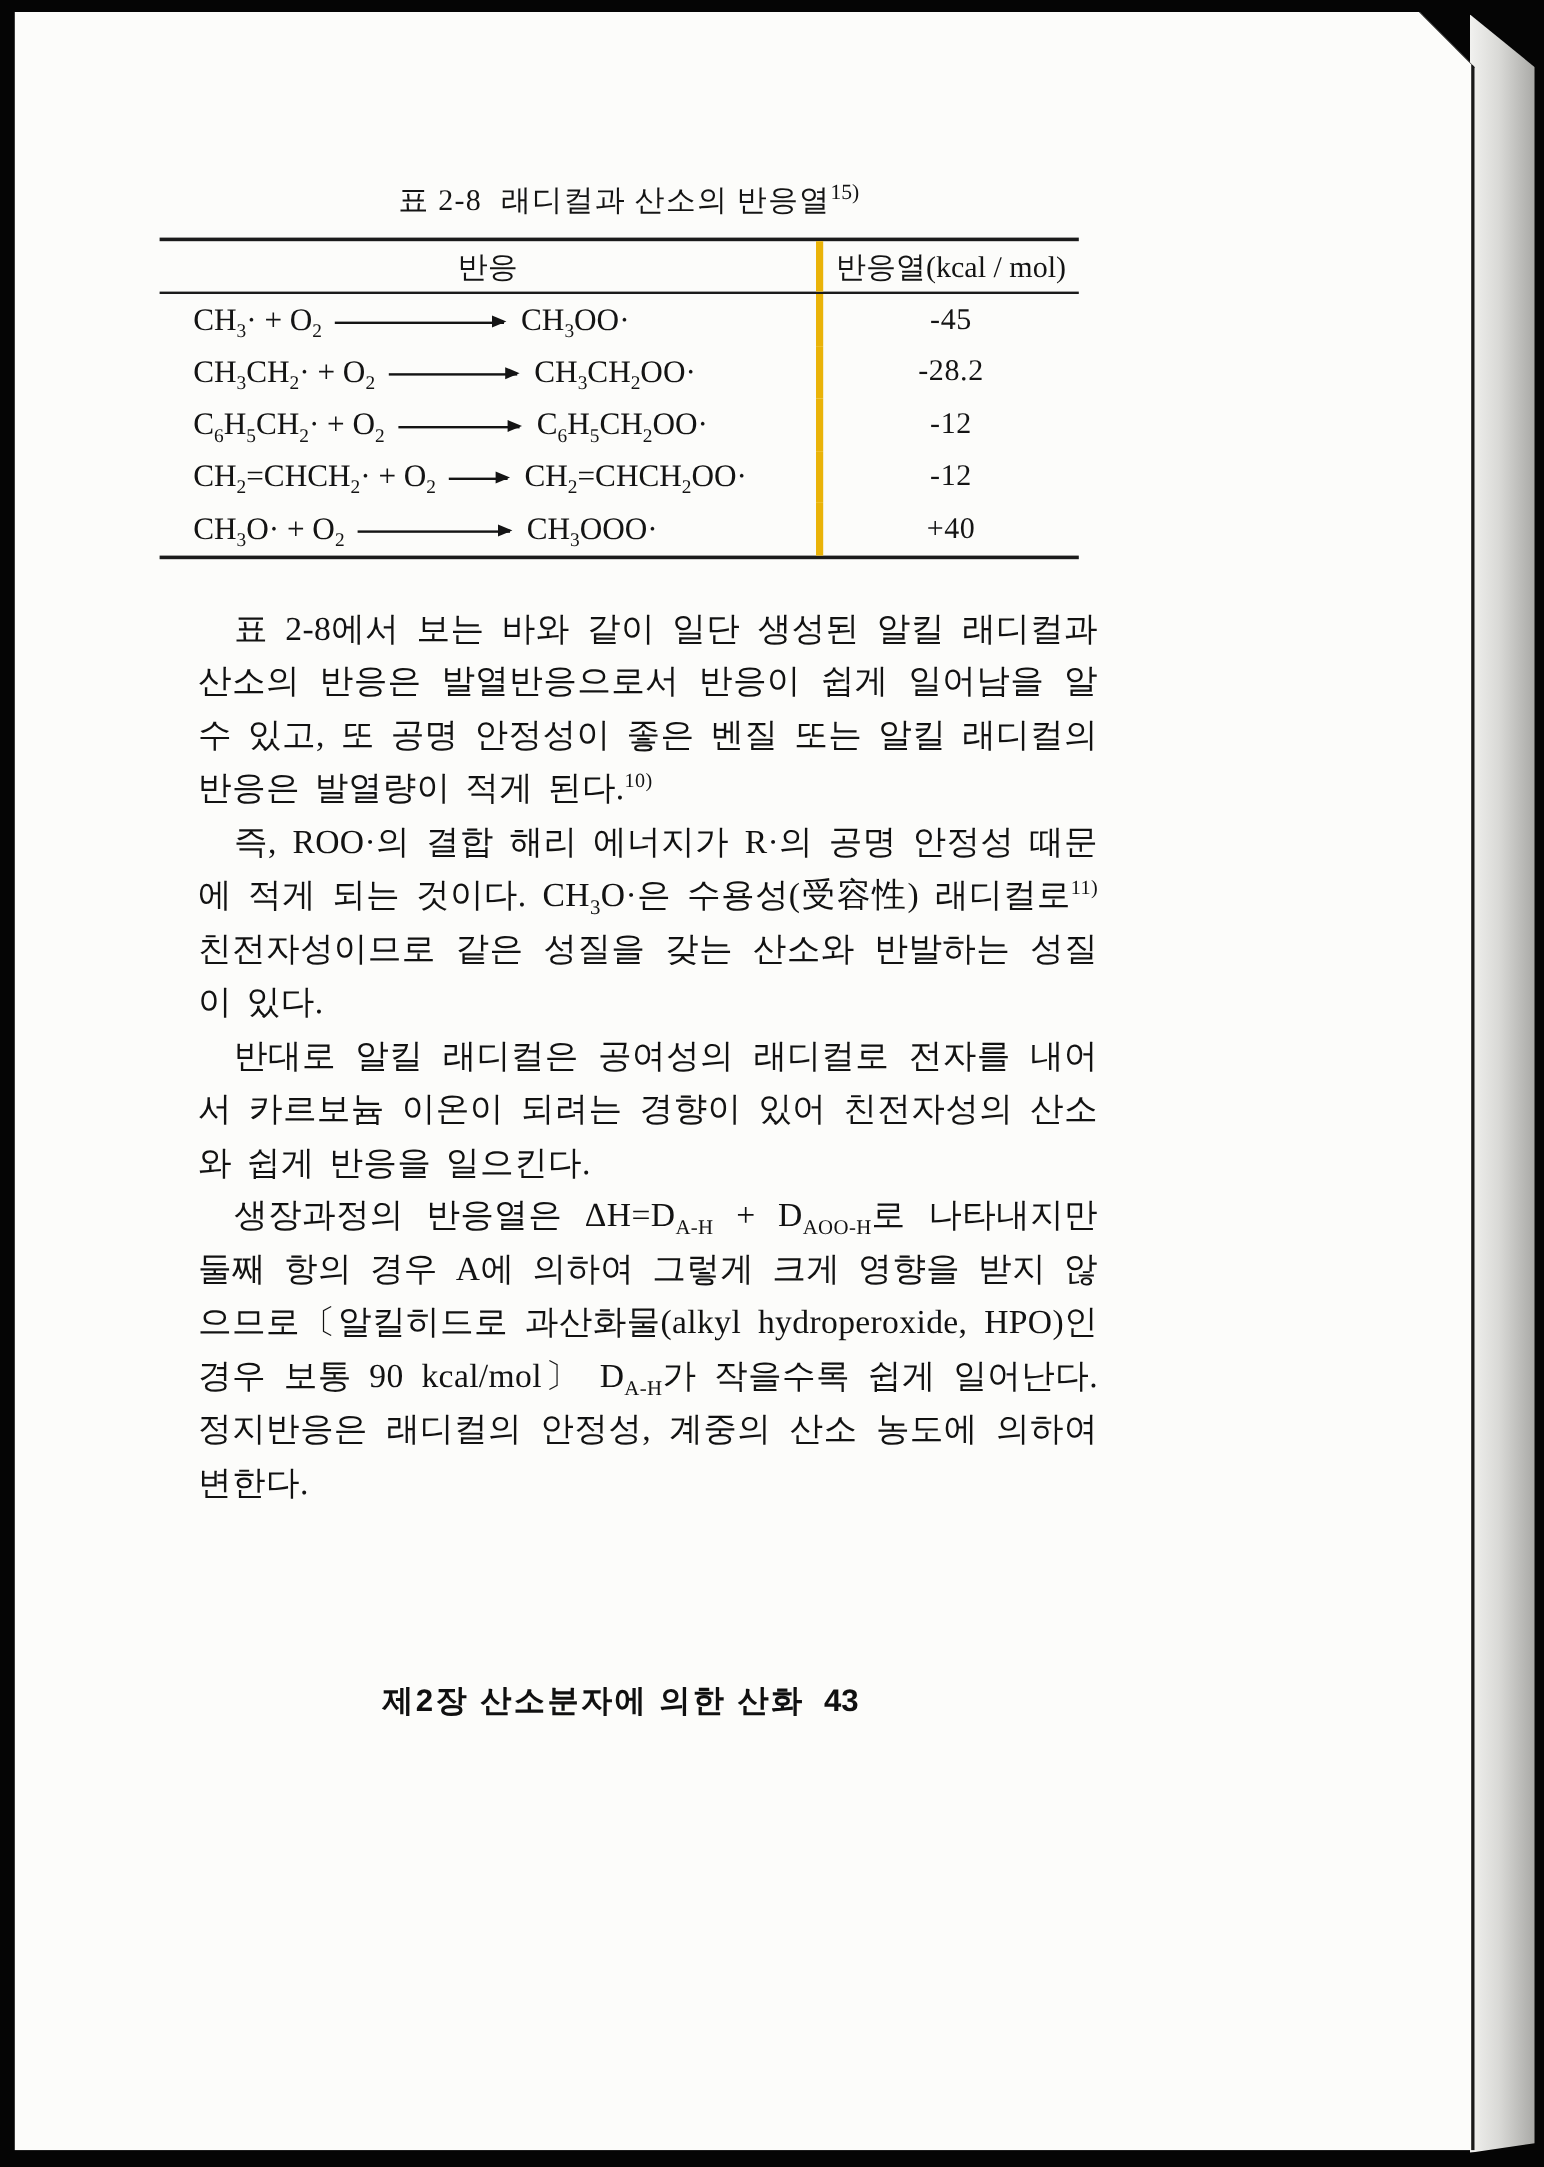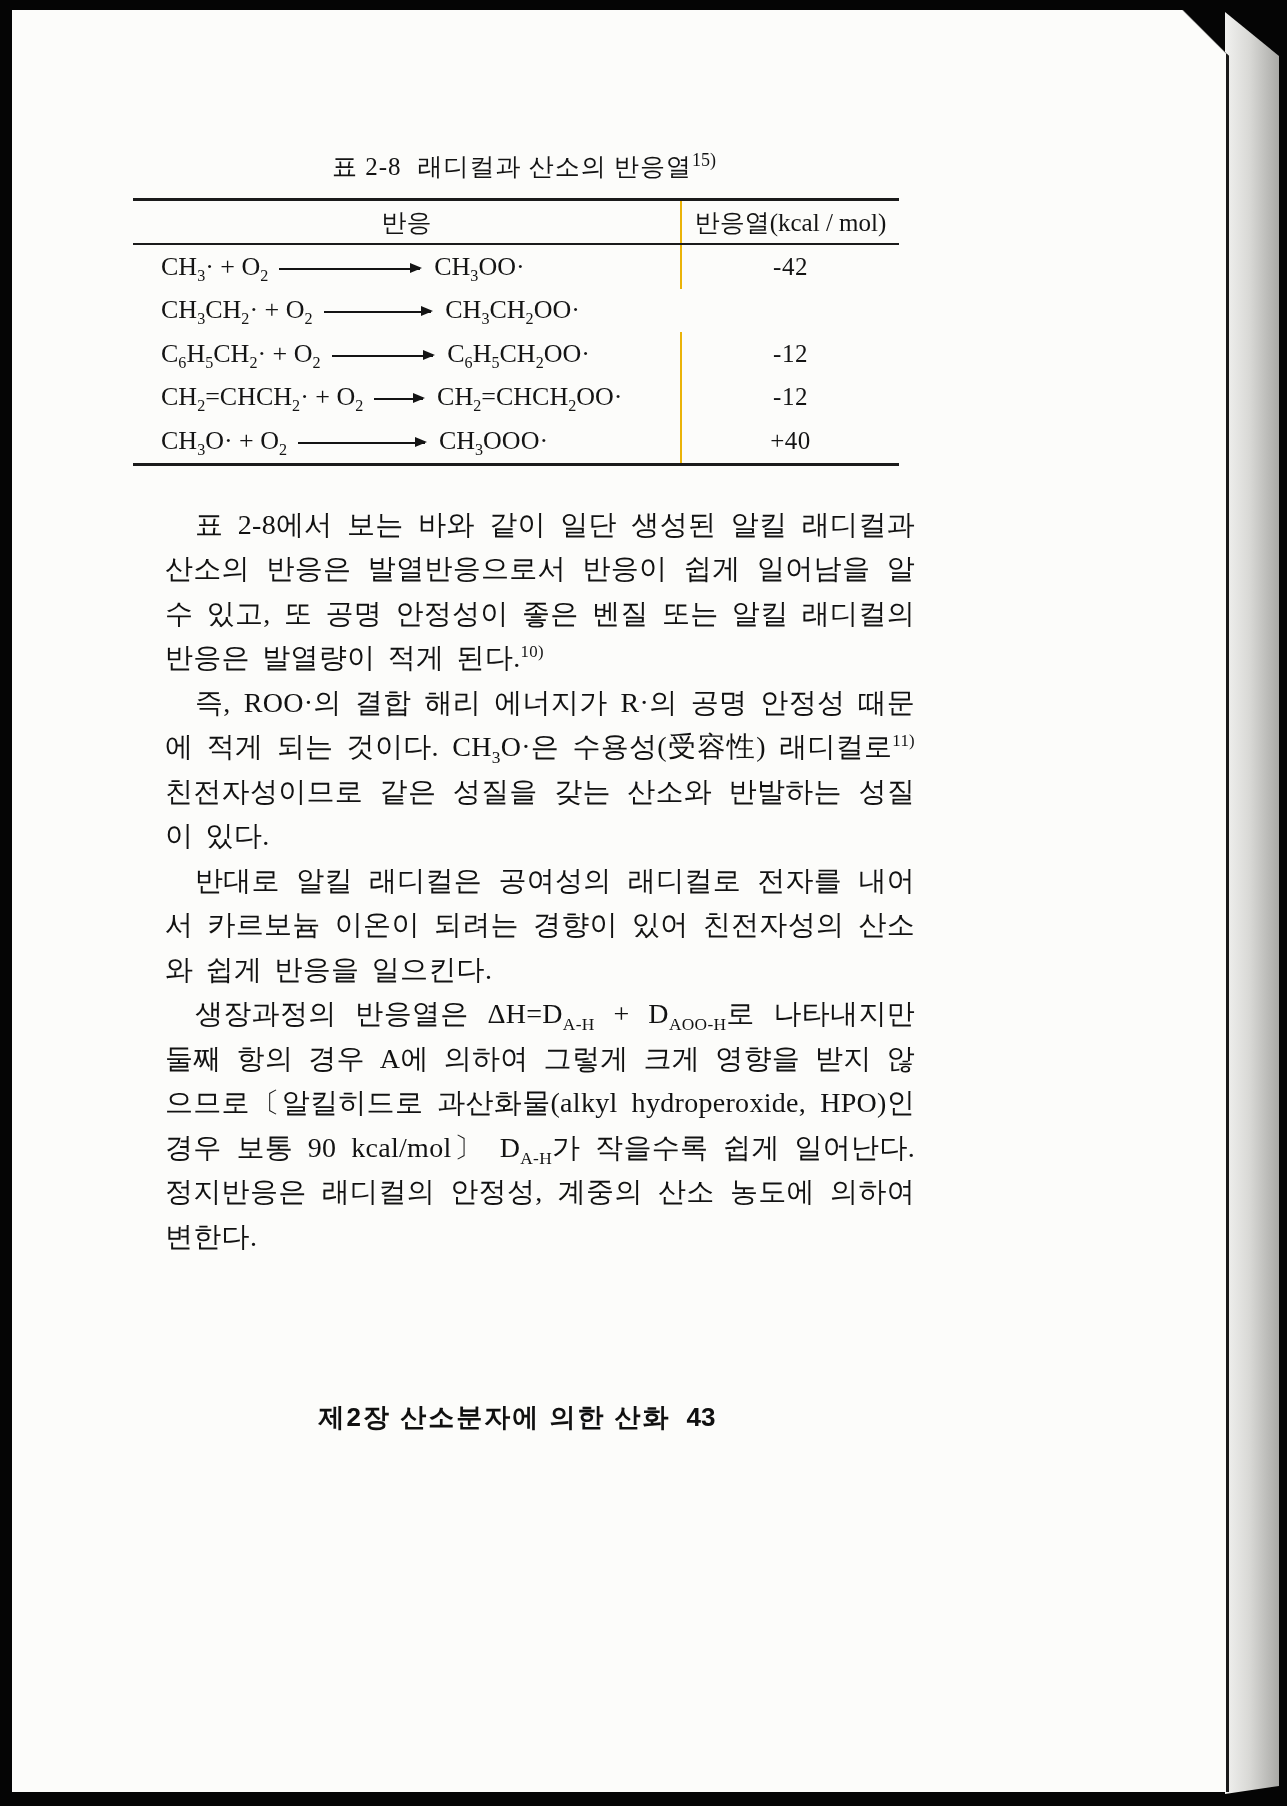--- a/index.html
+++ b/index.html
@@ -34,21 +34,21 @@
   .cap-sup { font-size:18px; vertical-align:super; letter-spacing:0; }
 
   
   .rxn-table {
     margin-top:15px; width:766px;
     border-top:3px solid #1b1b1b; border-bottom:3px solid #1b1b1b;
   }
   .thead { display:flex; border-bottom:2px solid #1b1b1b; }
   .th { height:42px; display:flex; align-items:center; justify-content:center; font-size:25px; }
   .col-left { width:547px; box-sizing:border-box; }
-  .col-right { flex:1; border-left:2px solid #eab308; box-sizing:border-box; }
+  .col-right { flex:1; border-left:6px solid #eab308; box-sizing:border-box; }
   .trow { display:flex; height:43.5px; }
   .trow .col-left {
     display:flex; align-items:center; padding-left:28px; padding-right:4px;
     font-size:26px; overflow:hidden; white-space:nowrap;
   }
   .heat { display:flex; align-items:center; justify-content:center; font-size:25px; letter-spacing:0.5px; }
   sub { font-size:0.62em; line-height:0; }
   sup { font-size:0.6em; line-height:0; vertical-align:super; }
 
   .arrow {
@@ -96,30 +96,31 @@
           <div class="col-right th">반응열(kcal / mol)</div>
         </div>
 
         <div class="trow">
           <div class="col-left cell">
             <span>CH<sub>3</sub>· + O<sub>2</sub></span>
             <span class="arrow"></span>
             <span>CH<sub>3</sub>OO·</span>
             <span class="rxn-spacer"></span>
           </div>
-          <div class="col-right heat">-42</div>
+          <div class="col-right heat">-45</div>
         </div>
 
         <div class="trow">
           <div class="col-left cell">
             <span>CH<sub>3</sub>CH<sub>2</sub>· + O<sub>2</sub></span>
             <span class="arrow"></span>
             <span>CH<sub>3</sub>CH<sub>2</sub>OO·</span>
             <span class="rxn-spacer"></span>
           </div>
+          <div class="col-right heat">-28.2</div>
         </div>
 
 
         <div class="trow">
           <div class="col-left cell">
             <span>C<sub>6</sub>H<sub>5</sub>CH<sub>2</sub>· + O<sub>2</sub></span>
             <span class="arrow"></span>
             <span>C<sub>6</sub>H<sub>5</sub>CH<sub>2</sub>OO·</span>
             <span class="rxn-spacer"></span>
           </div>

